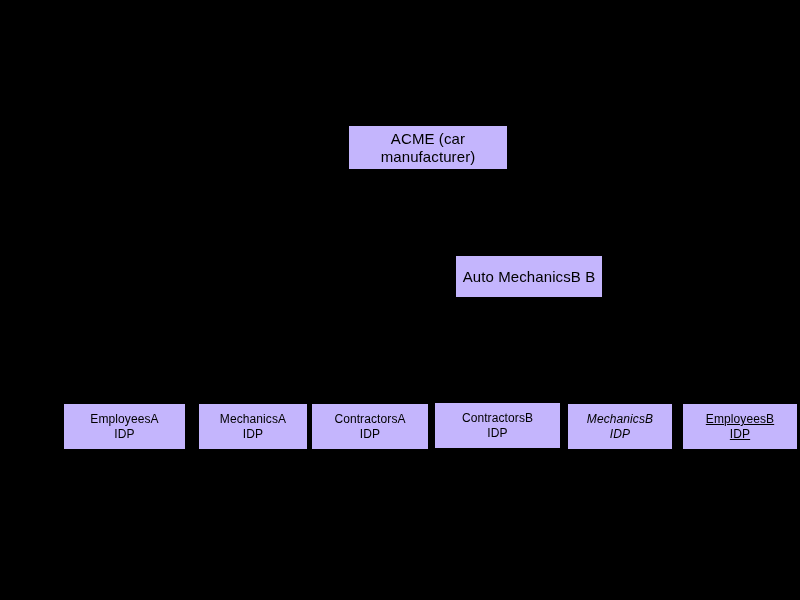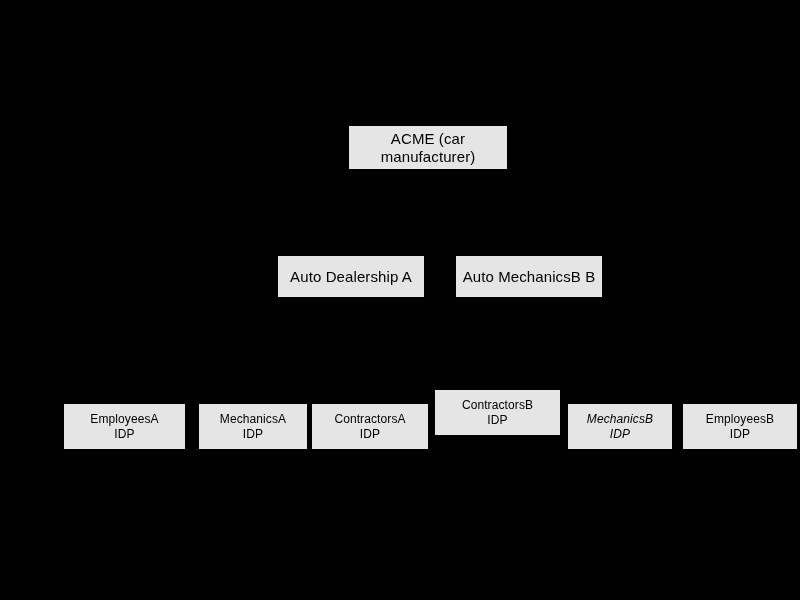--- a/index.html
+++ b/index.html
@@ -20,21 +20,21 @@
     height: 600px;
     background: #000000;
   }
   .edge {
     position: absolute;
     background: #000000;
   }
   .node {
     position: absolute;
     box-sizing: border-box;
-    background: #e5e5e5;
+    background: #c4b5fd;
     border: 1px solid #000000;
     color: #000000;
     display: flex;
     align-items: center;
     justify-content: center;
     text-align: center;
     line-height: 1.18;
     white-space: pre-line;
     letter-spacing: 0.1px;
   }
@@ -60,29 +60,28 @@
 
   <div class="edge" style="left:528px; top:297px; width:2px; height:53px;"></div>
   <div class="edge" style="left:497px; top:349px; width:243px; height:2px;"></div>
   <div class="edge" style="left:497px; top:349px; width:2px; height:54px;"></div>
   <div class="edge" style="left:620px; top:349px; width:2px; height:54px;"></div>
   <div class="edge" style="left:738px; top:349px; width:2px; height:54px;"></div>
 
   <div class="node node-root" style="left:348px; top:125px; width:160px; height:45px;">ACME (car
 manufacturer)</div>
 
-  <div class="node node-mid" style="left:277px; top:255px; width:148px; height:43px;">Auto Dealership A</div>
   <div class="node node-mid" style="left:455px; top:255px; width:148px; height:43px;">Auto MechanicsB B</div>
 
   <div class="node node-leaf" style="left:63px; top:403px; width:123px; height:47px;">EmployeesA
 IDP</div>
   <div class="node node-leaf" style="left:198px; top:403px; width:110px; height:47px;">MechanicsA
 IDP</div>
   <div class="node node-leaf" style="left:311px; top:403px; width:118px; height:47px;">ContractorsA
 IDP</div>
-  <div class="node node-leaf" style="left:434px; top:389px; width:127px; height:47px;">ContractorsB
+  <div class="node node-leaf" style="left:434px; top:402px; width:127px; height:47px;">ContractorsB
 IDP</div>
   <div class="node node-leaf" style="left:567px; top:403px; width:106px; height:47px;font-style:italic;">MechanicsB
 IDP</div>
-  <div class="node node-leaf" style="left:682px; top:403px; width:116px; height:47px;">EmployeesB
+  <div class="node node-leaf" style="left:682px; top:403px; width:116px; height:47px;text-decoration:underline;">EmployeesB
 IDP</div>
 
 </div>
 
 </body></html>

